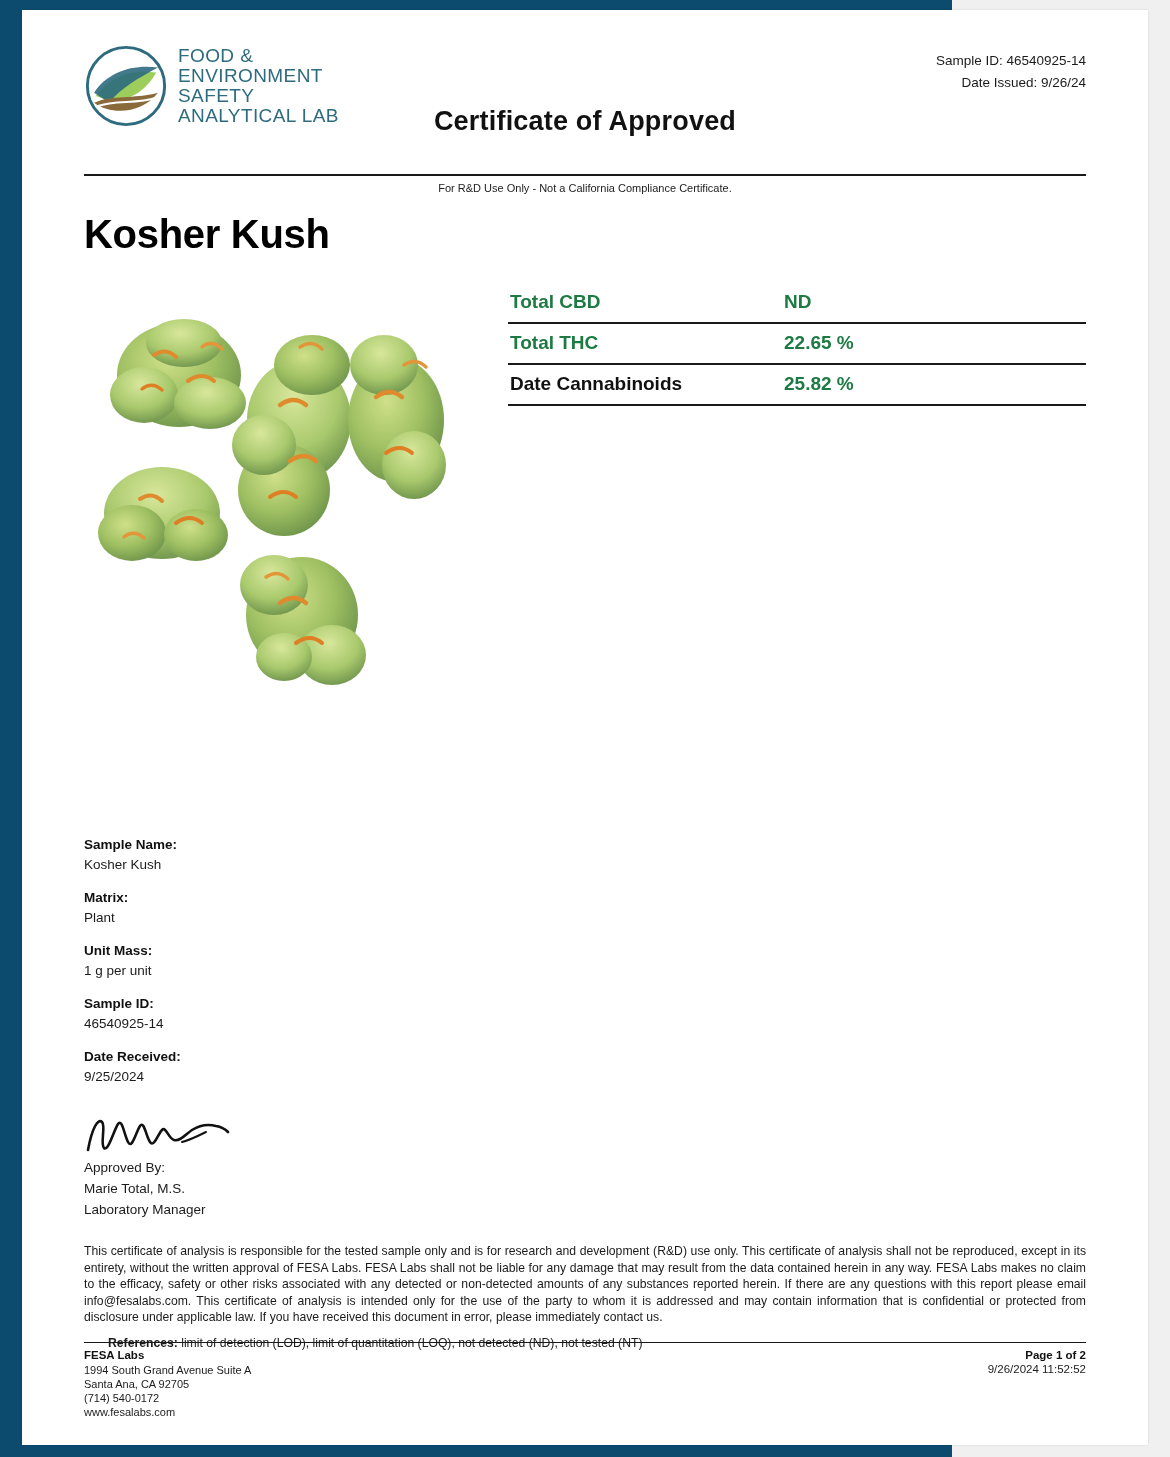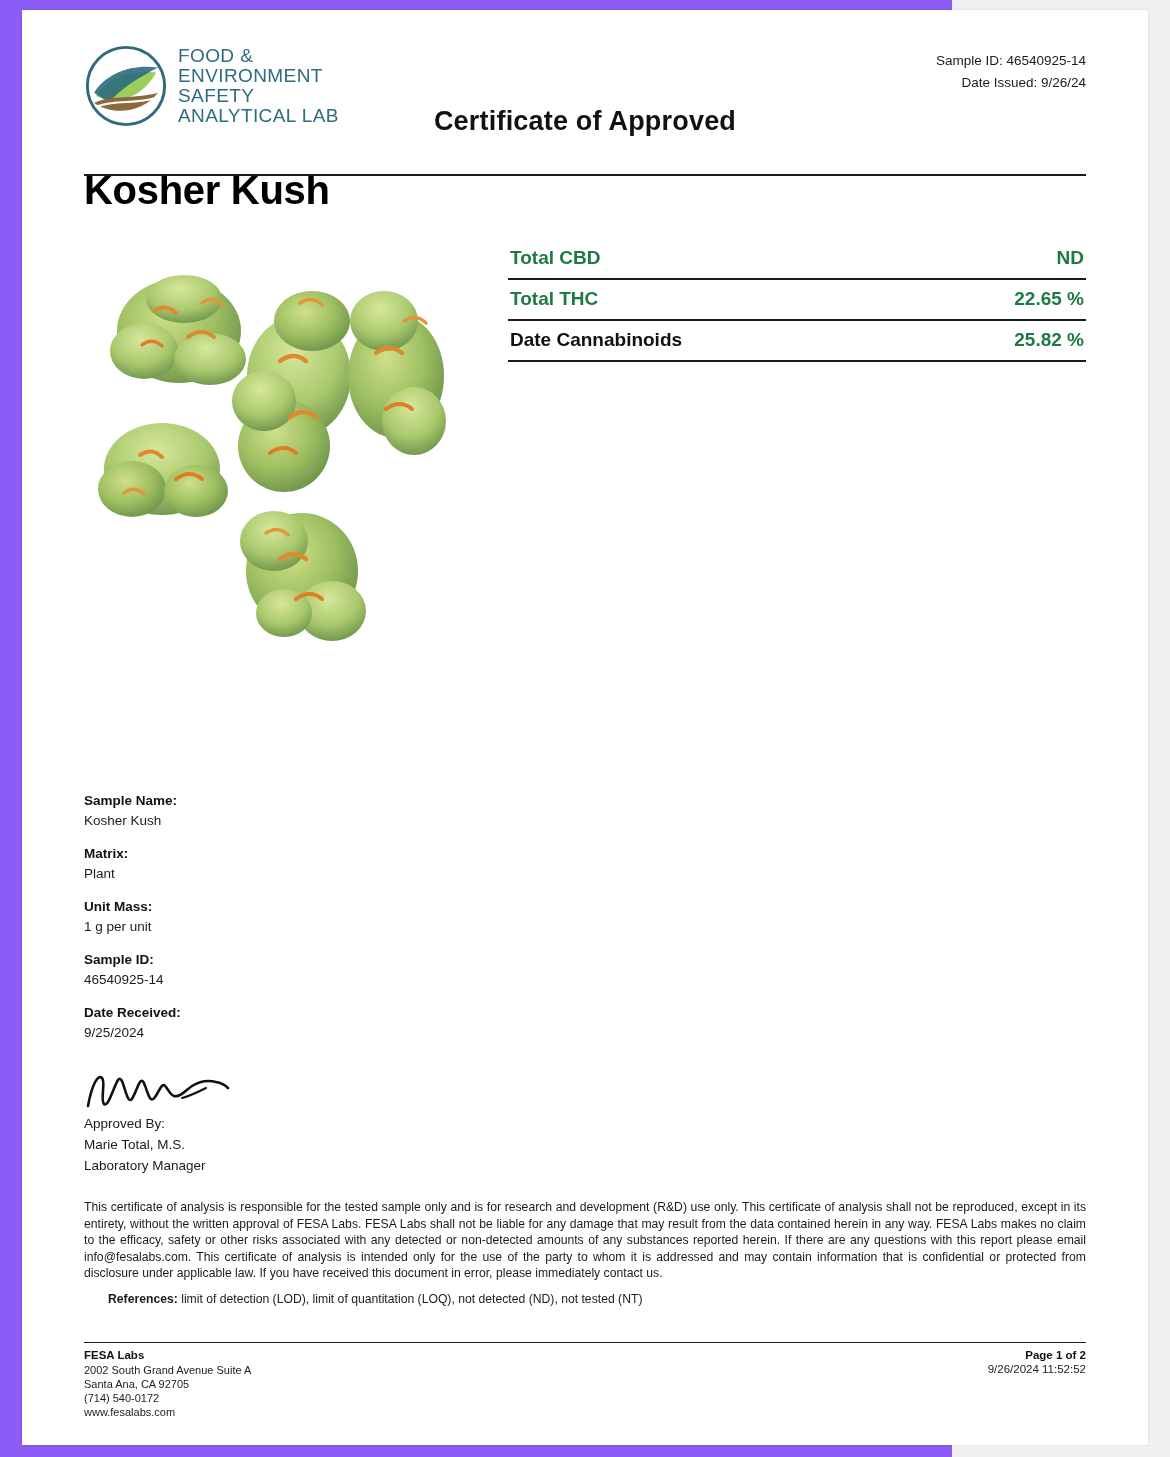--- a/index.html
+++ b/index.html
@@ -5,21 +5,21 @@
   * { box-sizing: border-box; }
   html, body {
     margin: 0;
     padding: 0;
     background: #f0f0f0;
     font-family: "Liberation Sans", sans-serif;
   }
   .page {
     width: 952px;
     height: 1457px;
-    background: #8b5cf6;
+    background: #0c4a6e;
     padding: 10px 22px 12px 22px;
     position: relative;
   }
   .sheet {
     background: #ffffff;
     width: 1126px;
     height: 1435px;
     padding: 26px 62px 0 62px;
     position: relative;
     box-shadow: 0 0 2px rgba(0,0,0,0.12);
@@ -114,21 +114,21 @@
   .summary-row .label {
     font-size: 19px;
     font-weight: bold;
     color: #1d7a43;
   }
   .summary-row .value {
     font-size: 19px;
     font-weight: bold;
     color: #1d7a43;
     width: 300px;
-    text-align: right;
+    text-align: left;
   }
   .summary-row.total .label { color: #111; }
   .summary-row.total .value { color: #1d7a43; }
 
   
   .bud-figure {
     width: 380px;
     height: 480px;
     position: relative;
     margin-top: 18px;
@@ -238,20 +238,21 @@
 
       <div class="meta">
         <div>Sample ID: 46540925-14</div>
         <div>Date Issued: 9/26/24</div>
       </div>
 
       <div class="coa-title">Certificate of Approved</div>
     </div>
 
     <hr class="hr-top">
+    <div class="rnd-note">For R&amp;D Use Only - Not a California Compliance Certificate.</div>
 
     <h1 class="product-title">Kosher Kush</h1>
 
     <div class="body-cols">
 
       <div class="col-left">
         <div class="bud-figure">
           <svg viewBox="0 0 380 480" width="380" height="480">
             <defs>
               <radialGradient id="g1" cx="40%" cy="35%" r="70%">
@@ -374,21 +375,21 @@
     </div>
 
     <div class="footer">
       <hr class="footer-hr">
       <div class="footer-row">
         <span>FESA Labs</span>
         <span>Page 1 of 2</span>
       </div>
       <div class="footer-row2">
         <div class="addr">
-          <div>2002 South Grand Avenue Suite A</div>
+          <div>1994 South Grand Avenue Suite A</div>
           <div>Santa Ana, CA 92705</div>
           <div>(714) 540-0172</div>
           <div>www.fesalabs.com</div>
         </div>
         <div class="timestamp">9/26/2024 11:52:52</div>
       </div>
     </div>
 
   </div>
 </div>

